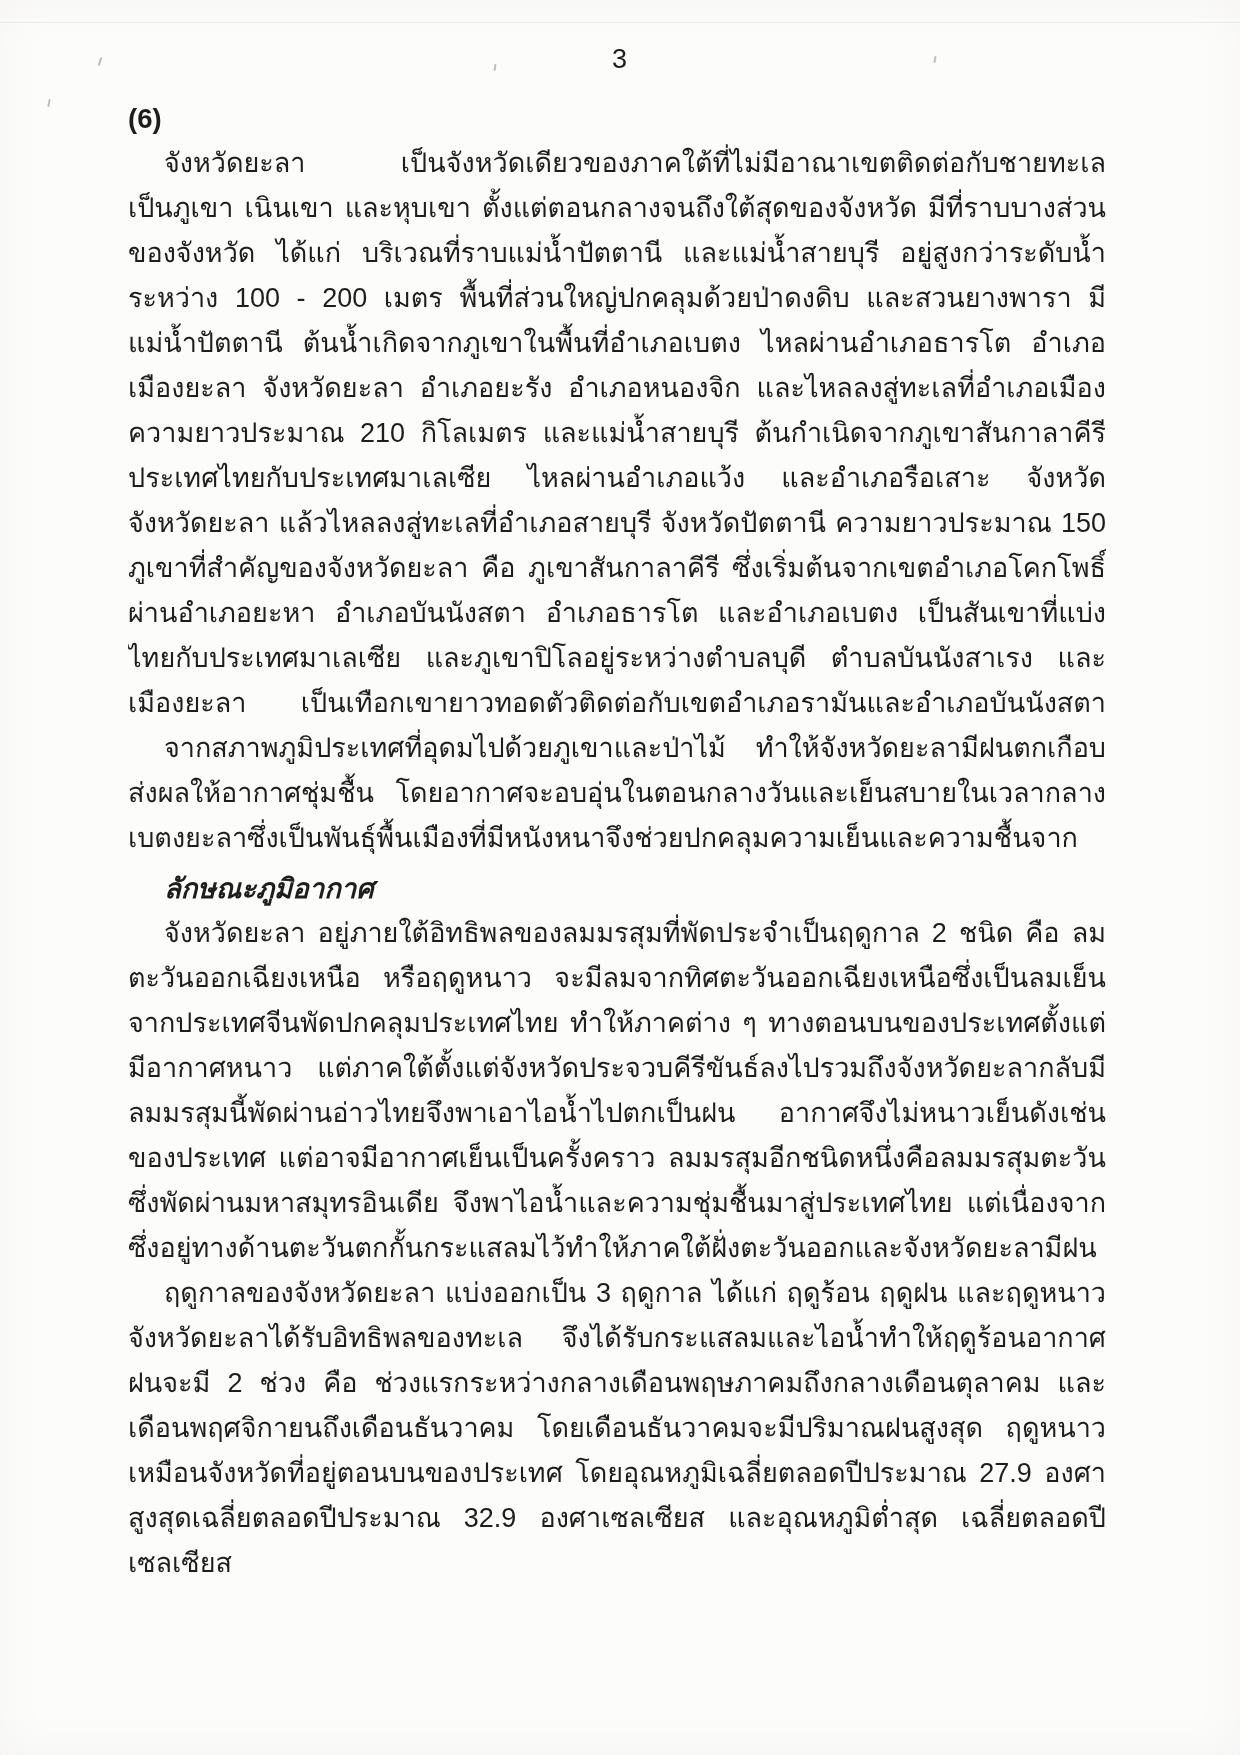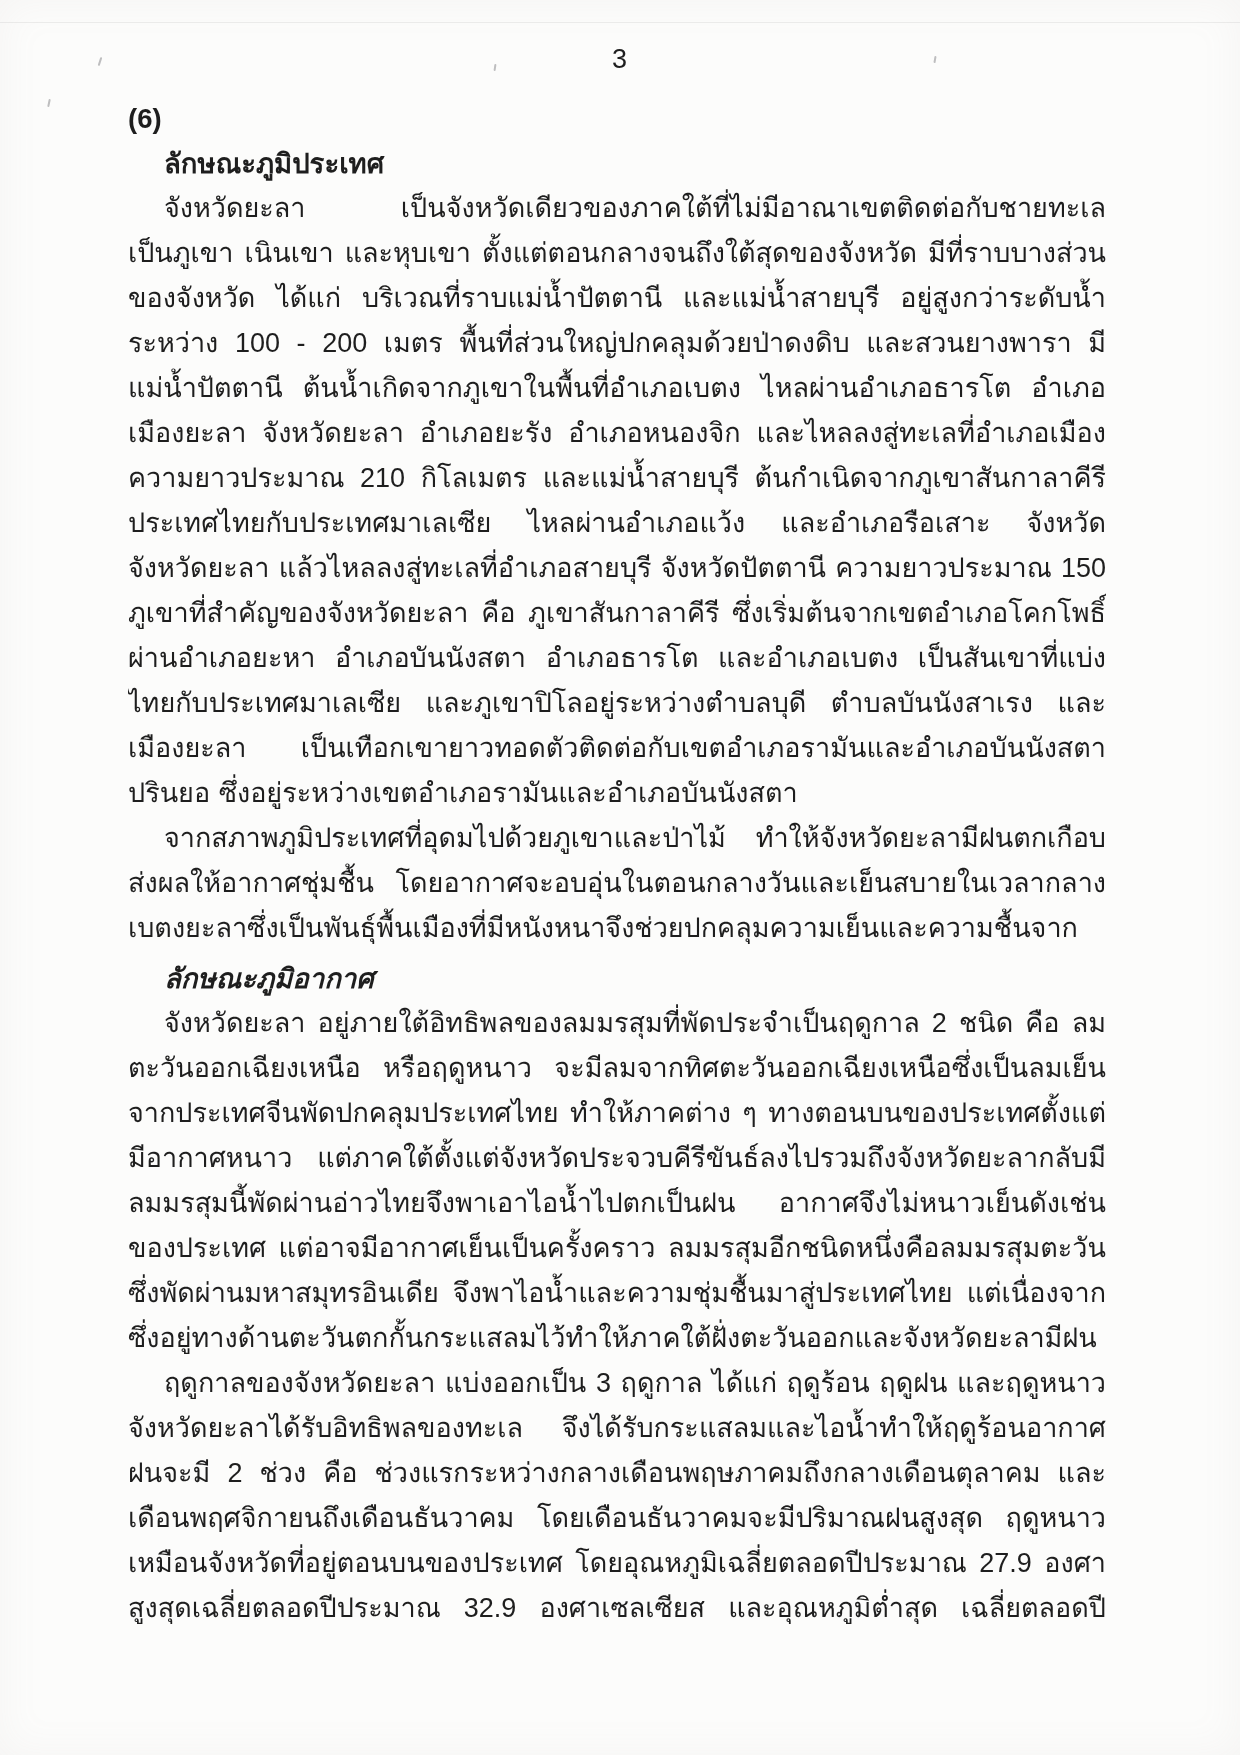--- a/index.html
+++ b/index.html
@@ -80,47 +80,46 @@
 
   <span class="artifact a1"></span>
   <span class="artifact a2"></span>
   <span class="artifact a3"></span>
   <span class="artifact a4"></span>
 
   <div class="content">
       <div class="h-section">
         <span class="num">(6)</span>
       </div>
-      <div class="h-sub">ลักษณะภูมิประเทศ</div>
       <div class="line first">จังหวัดยะลา เป็นจังหวัดเดียวของภาคใต้ที่ไม่มีอาณาเขตติดต่อกับชายทะเล ภูมิประเทศโดยทั่วไป</div>
       <div class="line">เป็นภูเขา เนินเขา และหุบเขา ตั้งแต่ตอนกลางจนถึงใต้สุดของจังหวัด มีที่ราบบางส่วนทางตอนเหนือ</div>
       <div class="line">ของจังหวัด ได้แก่ บริเวณที่ราบแม่น้ำปัตตานี และแม่น้ำสายบุรี อยู่สูงกว่าระดับน้ำทะเลปานกลาง โดยเฉลี่ย</div>
       <div class="line">ระหว่าง 100 - 200 เมตร พื้นที่ส่วนใหญ่ปกคลุมด้วยป่าดงดิบ และสวนยางพารา มีแม่น้ำที่สำคัญ คือ</div>
       <div class="line">แม่น้ำปัตตานี ต้นน้ำเกิดจากภูเขาในพื้นที่อำเภอเบตง ไหลผ่านอำเภอธารโต อำเภอบันนังสตา และอำเภอ</div>
       <div class="line">เมืองยะลา จังหวัดยะลา อำเภอยะรัง อำเภอหนองจิก และไหลลงสู่ทะเลที่อำเภอเมืองปัตตานี จังหวัดปัตตานี</div>
       <div class="line">ความยาวประมาณ 210 กิโลเมตร และแม่น้ำสายบุรี ต้นกำเนิดจากภูเขาสันกาลาคีรี ซึ่งกั้นเขตแดนระหว่าง</div>
       <div class="line">ประเทศไทยกับประเทศมาเลเซีย ไหลผ่านอำเภอแว้ง และอำเภอรือเสาะ จังหวัดนราธิวาส อำเภอรามัน</div>
       <div class="line">จังหวัดยะลา แล้วไหลลงสู่ทะเลที่อำเภอสายบุรี จังหวัดปัตตานี ความยาวประมาณ 150 กิโลเมตร</div>
       <div class="line">ภูเขาที่สำคัญของจังหวัดยะลา คือ ภูเขาสันกาลาคีรี ซึ่งเริ่มต้นจากเขตอำเภอโคกโพธิ์ จังหวัดปัตตานี</div>
       <div class="line">ผ่านอำเภอยะหา อำเภอบันนังสตา อำเภอธารโต และอำเภอเบตง เป็นสันเขาที่แบ่งเขตแดนระหว่างประเทศ</div>
       <div class="line">ไทยกับประเทศมาเลเซีย และภูเขาปิโลอยู่ระหว่างตำบลบุดี ตำบลบันนังสาเรง และตำบลกรงปินัง อำเภอ</div>
       <div class="line">เมืองยะลา เป็นเทือกเขายาวทอดตัวติดต่อกับเขตอำเภอรามันและอำเภอบันนังสตา นอกจากนั้นยังมีภูเขา</div>
-      <div class="line last">ปรินยอ ซึ่งอยู่ระหว่างเขตอำเภอรามันและอำเภอบันนังสตา</div>
       <div class="line first">จากสภาพภูมิประเทศที่อุดมไปด้วยภูเขาและป่าไม้ ทำให้จังหวัดยะลามีฝนตกเกือบตลอดทั้งปี</div>
       <div class="line">ส่งผลให้อากาศชุ่มชื้น โดยอากาศจะอบอุ่นในตอนกลางวันและเย็นสบายในเวลากลางคืน จึงเหมาะกับการเลี้ยงไก่</div>
       <div class="line last">เบตงยะลาซึ่งเป็นพันธุ์พื้นเมืองที่มีหนังหนาจึงช่วยปกคลุมความเย็นและความชื้นจากสภาพอากาศ</div>
       <div class="h-sub gap">ลักษณะภูมิอากาศ</div>
       <div class="line first">จังหวัดยะลา อยู่ภายใต้อิทธิพลของลมมรสุมที่พัดประจำเป็นฤดูกาล 2 ชนิด คือ ลมมรสุม</div>
       <div class="line">ตะวันออกเฉียงเหนือ หรือฤดูหนาว จะมีลมจากทิศตะวันออกเฉียงเหนือซึ่งเป็นลมเย็นและแห้ง</div>
       <div class="line">จากประเทศจีนพัดปกคลุมประเทศไทย ทำให้ภาคต่าง ๆ ทางตอนบนของประเทศตั้งแต่ภาคกลางขึ้นไป</div>
       <div class="line">มีอากาศหนาว แต่ภาคใต้ตั้งแต่จังหวัดประจวบคีรีขันธ์ลงไปรวมถึงจังหวัดยะลากลับมีฝนตกชุกเพราะ</div>
       <div class="line">ลมมรสุมนี้พัดผ่านอ่าวไทยจึงพาเอาไอน้ำไปตกเป็นฝน อากาศจึงไม่หนาวเย็นดังเช่นภาคอื่น ๆ ที่อยู่ทางตอนบน</div>
       <div class="line">ของประเทศ แต่อาจมีอากาศเย็นเป็นครั้งคราว ลมมรสุมอีกชนิดหนึ่งคือลมมรสุมตะวันตกเฉียงใต้</div>
       <div class="line">ซึ่งพัดผ่านมหาสมุทรอินเดีย จึงพาไอน้ำและความชุ่มชื้นมาสู่ประเทศไทย แต่เนื่องจากเทือกเขาตะนาวศรี</div>
       <div class="line">ซึ่งอยู่ทางด้านตะวันตกกั้นกระแสลมไว้ทำให้ภาคใต้ฝั่งตะวันออกและจังหวัดยะลามีฝนน้อยกว่าภาคใต้ฝั่ง</div>
       <div class="line first">ฤดูกาลของจังหวัดยะลา แบ่งออกเป็น 3 ฤดูกาล ได้แก่ ฤดูร้อน ฤดูฝน และฤดูหนาว เนื่องจาก</div>
       <div class="line">จังหวัดยะลาได้รับอิทธิพลของทะเล จึงได้รับกระแสลมและไอน้ำทำให้ฤดูร้อนอากาศไม่ร้อนมากนัก ส่วนฤดู</div>
       <div class="line">ฝนจะมี 2 ช่วง คือ ช่วงแรกระหว่างกลางเดือนพฤษภาคมถึงกลางเดือนตุลาคม และช่วงที่สองระหว่าง</div>
       <div class="line">เดือนพฤศจิกายนถึงเดือนธันวาคม โดยเดือนธันวาคมจะมีปริมาณฝนสูงสุด ฤดูหนาวอากาศหนาวเย็น</div>
       <div class="line">เหมือนจังหวัดที่อยู่ตอนบนของประเทศ โดยอุณหภูมิเฉลี่ยตลอดปีประมาณ 27.9 องศาเซลเซียส อุณหภูมิ</div>
       <div class="line">สูงสุดเฉลี่ยตลอดปีประมาณ 32.9 องศาเซลเซียส และอุณหภูมิต่ำสุด เฉลี่ยตลอดปีประมาณ 22.9 องศา</div>
+      <div class="line last">เซลเซียส</div>
     </div>
 </div>
 
 </body></html>

